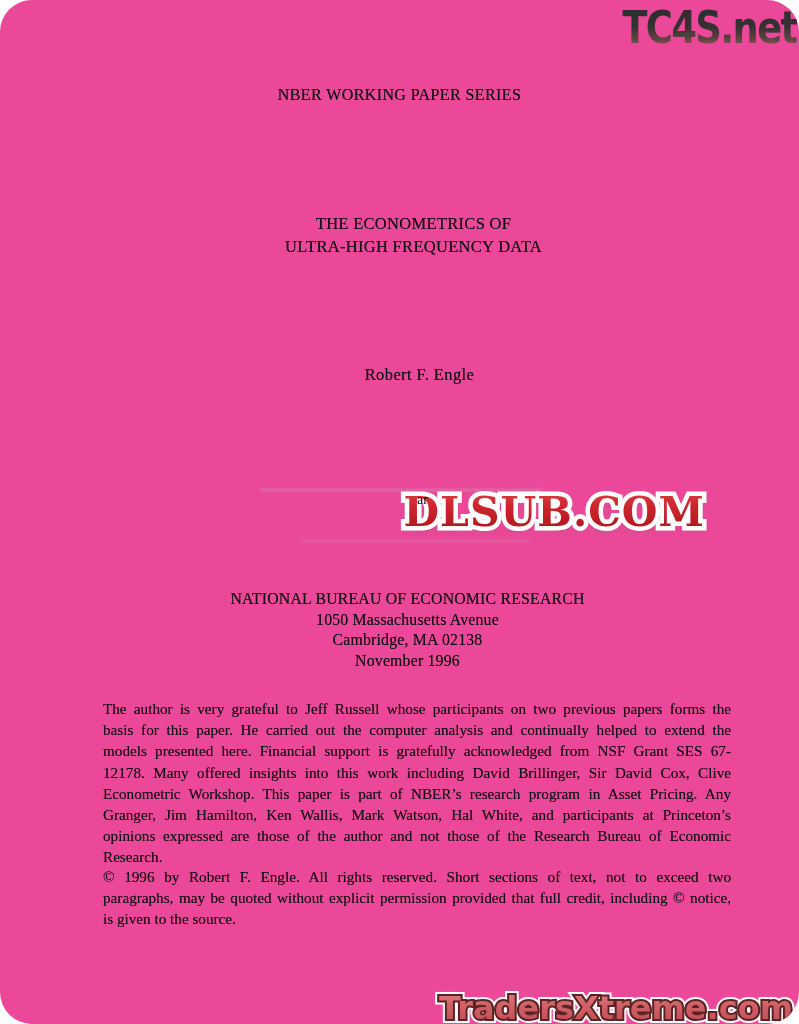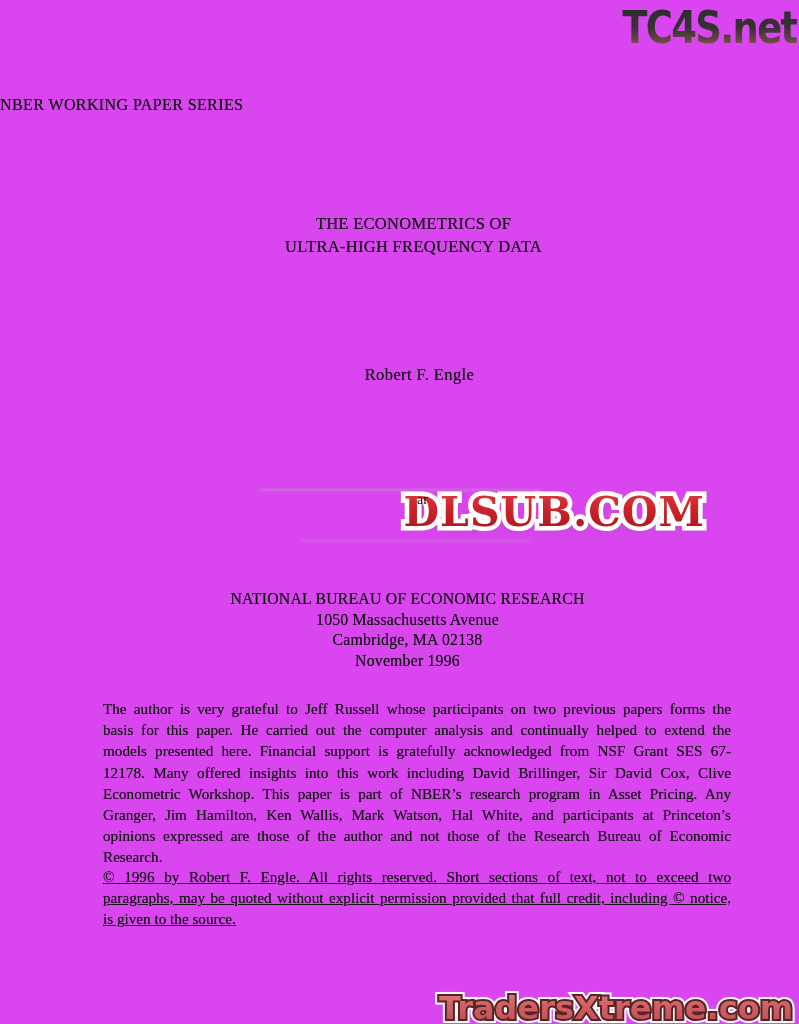--- a/index.html
+++ b/index.html
@@ -4,24 +4,25 @@
 <style>
   html, body {
     margin: 0;
     padding: 0;
     background: #ffffff;
   }
   .page {
     position: relative;
     width: 799px;
     height: 1024px;
-    background: #d946ef;
+    background: #ec4899;
     overflow: hidden;
     font-family: "Liberation Serif", serif;
     color: #141414;
+    border-radius: 32px;
   }
 
   
   .wm-top {
     position: absolute;
     top: 4px;
     right: 2px;
     font-family: "DejaVu Sans", sans-serif;
     font-weight: 700;
     font-size: 45px;
@@ -31,23 +32,23 @@
     background: linear-gradient(180deg, #2e2e2e 0%, #343131 48%, #5f4341 74%, #9a6a62 100%);
     -webkit-background-clip: text;
     background-clip: text;
     color: transparent;
     line-height: 1.05;
   }
 
   
   .series-heading {
     position: absolute;
-    top: 96px;
-    left: 0; right: 0;
-    text-align: left;
+    top: 86px;
+    left: 0; right: 0;
+    text-align: center;
     font-size: 16px;
     letter-spacing: 0.4px;
     text-shadow: 0 0 0.5px rgba(0,0,0,0.65);
   }
   .paper-title {
     position: absolute;
     top: 212px;
     left: 0; right: 0;
     text-align: center;
     font-size: 16.5px;
@@ -142,21 +143,20 @@
     text-shadow: 0 0 0.4px rgba(0,0,0,0.55);
   }
   .copyright-block {
     position: absolute;
     top: 866px;
     left: 103px;
     width: 628px;
     font-size: 15.2px;
     line-height: 21.2px;
     text-shadow: 0 0 0.4px rgba(0,0,0,0.55);
-    text-decoration: underline;
   }
   .para-line {
     text-align: justify;
     text-align-last: justify;
   }
   .para-line.last {
     text-align: left;
     text-align-last: left;
   }
 

